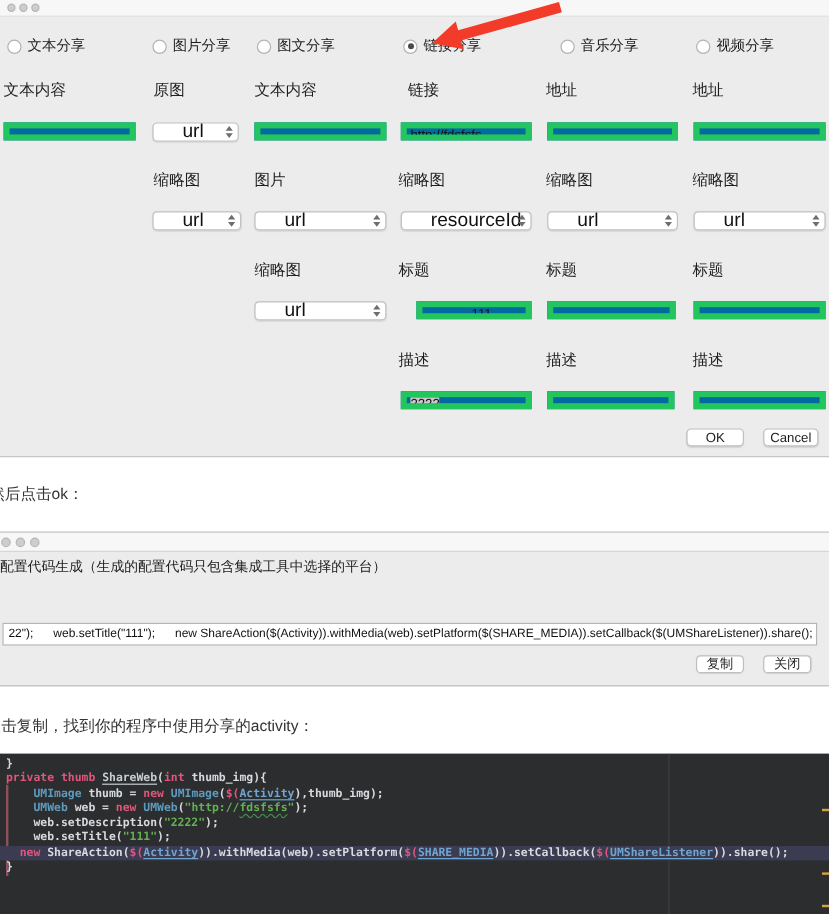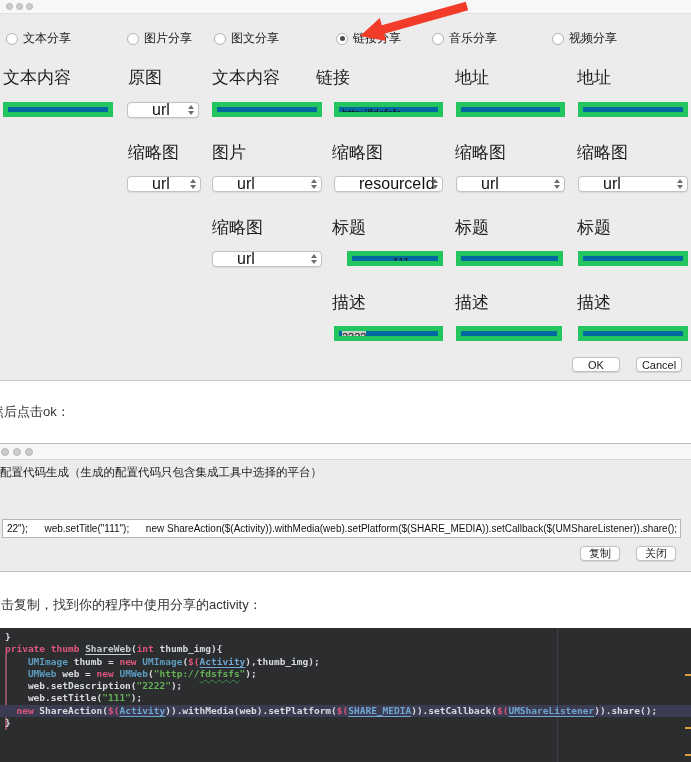--- a/index.html
+++ b/index.html
@@ -6,21 +6,21 @@
   html,body { background:#fff; }
   .page {
     position:relative; width:691px; height:762px; overflow:hidden;
     font-family:"Liberation Sans", sans-serif; background:#fff;
   }
   
   .win { position:absolute; left:0; width:691px; background:#ececec; }
   .titlebar { position:relative; width:100%; background:#f7f7f7; border-bottom:1px solid #e0e0e0; }
   .dot { position:absolute; border-radius:50%; background:#cdcdcd; border:1px solid #b6b6b6; }
   
-  .lb { position:absolute; font-size:17px; color:#1e1e1e; white-space:nowrap; }
+  .lb { position:absolute; font-size:13px; color:#1e1e1e; white-space:nowrap; }
   .ti {
     position:absolute; height:15px; background:#0369a1; border:5px solid #22c55e;
     font-size:11px; color:#111; line-height:13px; padding:0 3px;
     overflow:hidden; white-space:nowrap;
   }
   .sel-txt { background:#c9c9c9; }
   .ts {
     position:absolute; height:16px; background:#fff; border:1px solid #c2c2c2;
     border-radius:4px; font-size:16px; color:#111; line-height:14px;
     padding:0 16px 0 24px; overflow:hidden; white-space:nowrap;
@@ -91,37 +91,37 @@
     <div class="radio-group" style="left:214px;">
       <span class="radio"></span>
       <span class="rlabel">图文分享</span>
     </div>
     <div class="radio-group" style="left:336px;">
       <span class="radio">
           <span class="rdot"></span>
         </span>
       <span class="rlabel">链接分享</span>
     </div>
-    <div class="radio-group" style="left:432px;">
+    <div class="radio-group" style="left:467px;">
       <span class="radio"></span>
       <span class="rlabel">音乐分享</span>
     </div>
-    <div class="radio-group" style="left:552px;font-family:Liberation Mono, monospace;">
+    <div class="radio-group" style="left:580px;font-family:Liberation Mono, monospace;">
       <span class="radio"></span>
       <span class="rlabel">视频分享</span>
     </div>
 
     <svg style="position:absolute; left:340px; top:0; width:135px; height:48px; overflow:visible;">
       <polygon points="125.8,1.7 41.8,25.2 39.8,17.9 20,36 46.2,41.1 44.2,33.8 128.2,10.3" fill="#f23b28"></polygon>
     </svg>
 
     <span class="lb" style="left:3px;   top:66px;">文本内容</span>
     <span class="lb" style="left:128px; top:66px;">原图</span>
     <span class="lb" style="left:212px; top:66px;">文本内容</span>
-    <span class="lb" style="left:316px; top:66px;">链接</span>
+    <span class="lb" style="left:340px; top:66px;">链接</span>
     <span class="lb" style="left:455px; top:66px;">地址</span>
     <span class="lb" style="left:577px; top:66px;">地址</span>
 
     <div class="ti" style="left:3px;   top:102px; width:110px;"></div>
     <div class="ts" style="left:127px; top:102px; width:72px;">
       <span>url</span>
       <span class="stepper">
           <span class="tri-u"></span>
           <span class="tri-d"></span>
         </span>

